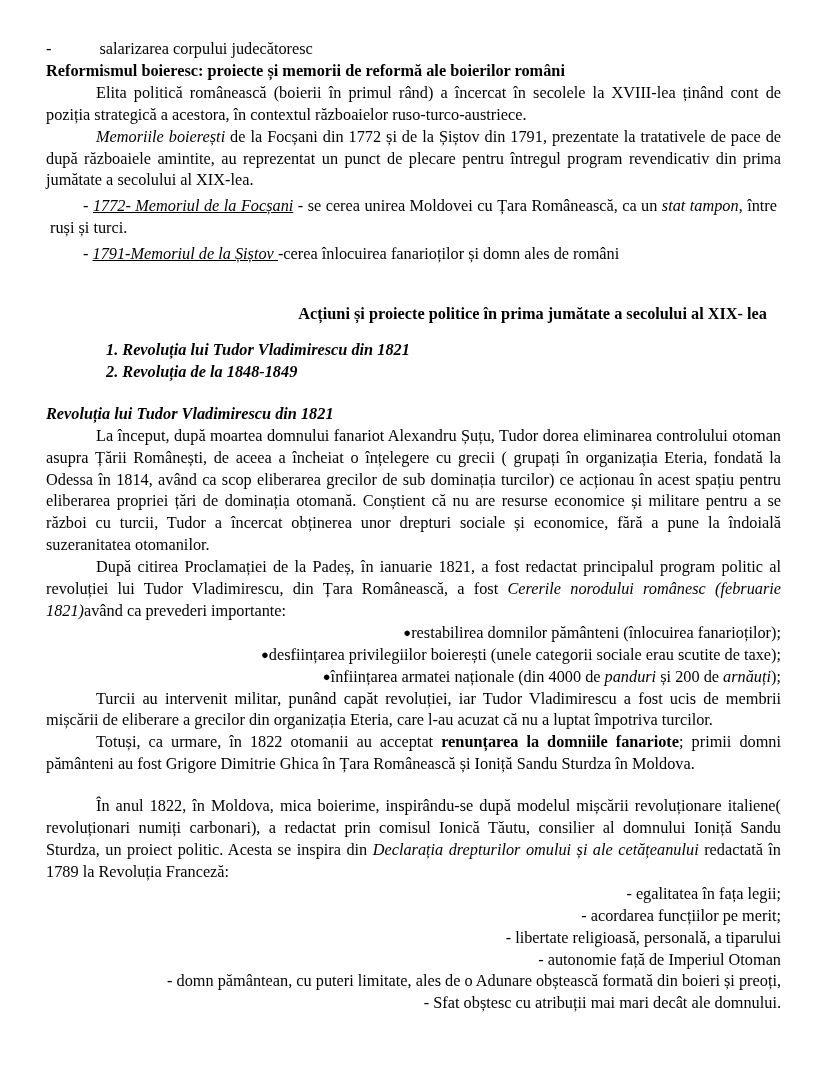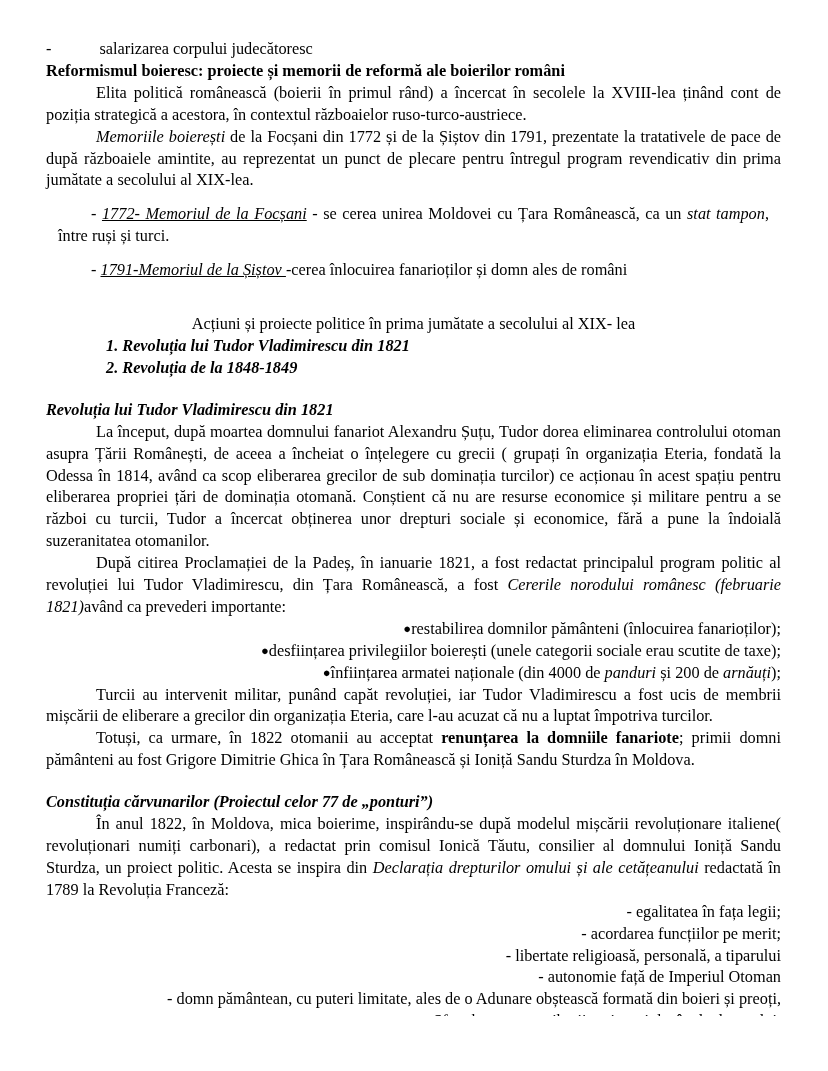--- a/index.html
+++ b/index.html
@@ -31,38 +31,38 @@
     text-align: justify;
     text-indent: 50px;
     margin: 0;
   }
   .heading-left {
     font-weight: bold;
     text-align: left;
     margin: 0;
   }
   .heading-center {
-    font-weight: normal;
-    text-align: center;
-    margin: 0;
+    font-weight: bold;
+    text-align: right;
+    margin: 14px;
   }
   .heading-center-it {
     font-weight: bold;
     font-style: italic;
     margin: 0;
   }
   .firstline {
     margin: 0;
     text-align: left;
     white-space: pre;
   }
   .dashitem {
     text-align: justify;
     text-indent: 33px;
-    margin: 12px;
+    margin: 4px;
   }
   .numitem {
     font-weight: bold;
     font-style: italic;
     margin: 0;
     padding-left: 60px;
     text-align: left;
   }
   .bullet-item {
     margin: 0;
@@ -121,21 +121,20 @@
     <p class="bullet-item"><span class="bullet-glyph">●</span><span>restabilirea domnilor pământeni (înlocuirea fanarioților);</span></p>
     <p class="bullet-item"><span class="bullet-glyph">●</span><span>desființarea privilegiilor boierești (unele categorii sociale erau scutite de taxe);</span></p>
     <p class="bullet-item"><span class="bullet-glyph">●</span><span>înființarea armatei naționale (din 4000 de </span><i>panduri</i><span> și 200 de </span><i>arnăuți</i><span>);</span></p>
 
     <p class="para">Turcii au intervenit militar, punând capăt revoluției, iar Tudor Vladimirescu a fost ucis de membrii mișcării de eliberare a grecilor din organizația Eteria, care l-au acuzat că nu a luptat împotriva turcilor.</p>
 
     <p class="para"><span>Totuși, ca urmare, în 1822 otomanii au acceptat </span><b>renunțarea la domniile fanariote</b><span>; primii domni pământeni au fost Grigore Dimitrie Ghica în Țara Românească și Ioniță Sandu Sturdza în Moldova.</span></p>
 
     <div class="spacer-md"></div>
 
-    <p class="heading-center-it">Constituția cărvunarilor (Proiectul celor 77 de „ponturi”)</p>
 
     <p class="para"><span>În anul 1822, în Moldova, mica boierime, inspirându-se după modelul mișcării revoluționare italiene( revoluționari numiți carbonari), a redactat prin comisul Ionică Tăutu, consilier al domnului Ioniță Sandu Sturdza, un proiect politic. Acesta se inspira din </span><i>Declarația drepturilor omului și ale cetățeanului</i><span> redactată în 1789 la Revoluția Franceză:</span></p>
 
     <p class="dash-indent">- egalitatea în fața legii;</p>
     <p class="dash-indent">- acordarea funcțiilor pe merit;</p>
     <p class="dash-indent">- libertate religioasă, personală, a tiparului</p>
     <p class="dash-indent">- autonomie față de Imperiul Otoman</p>
     <p class="dash-indent">- domn pământean, cu puteri limitate, ales de o Adunare obștească formată din boieri și preoți,</p>
     <p class="dash-indent">- Sfat obștesc cu atribuții mai mari decât ale domnului.</p>
 

